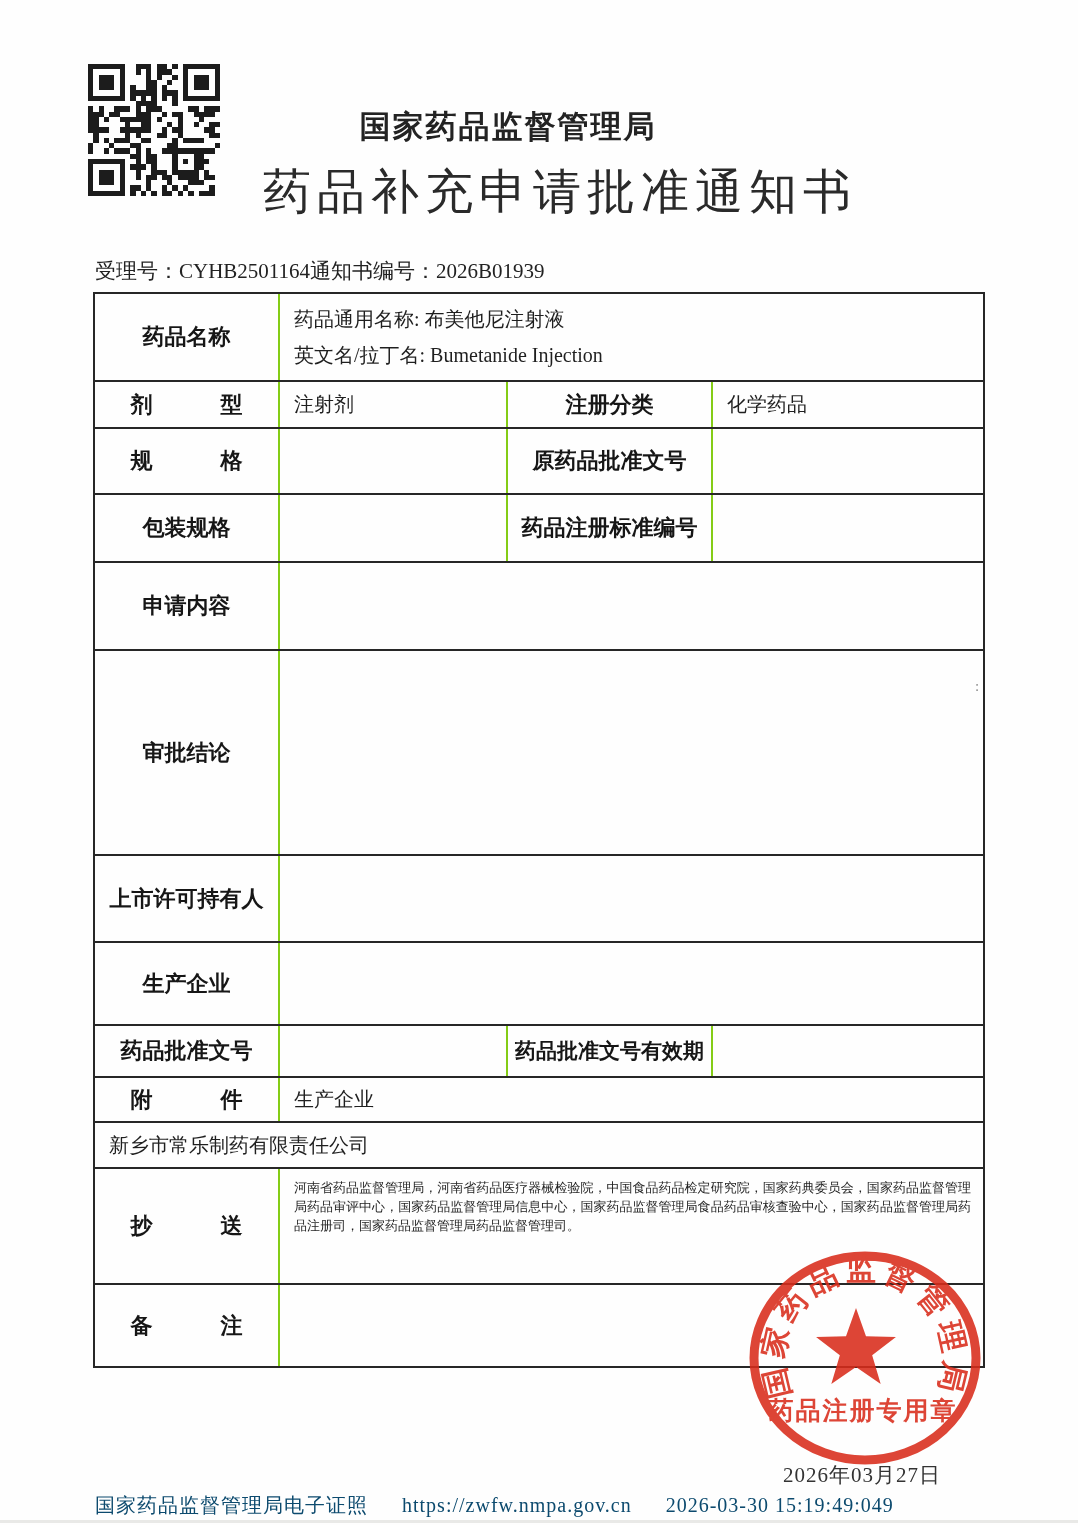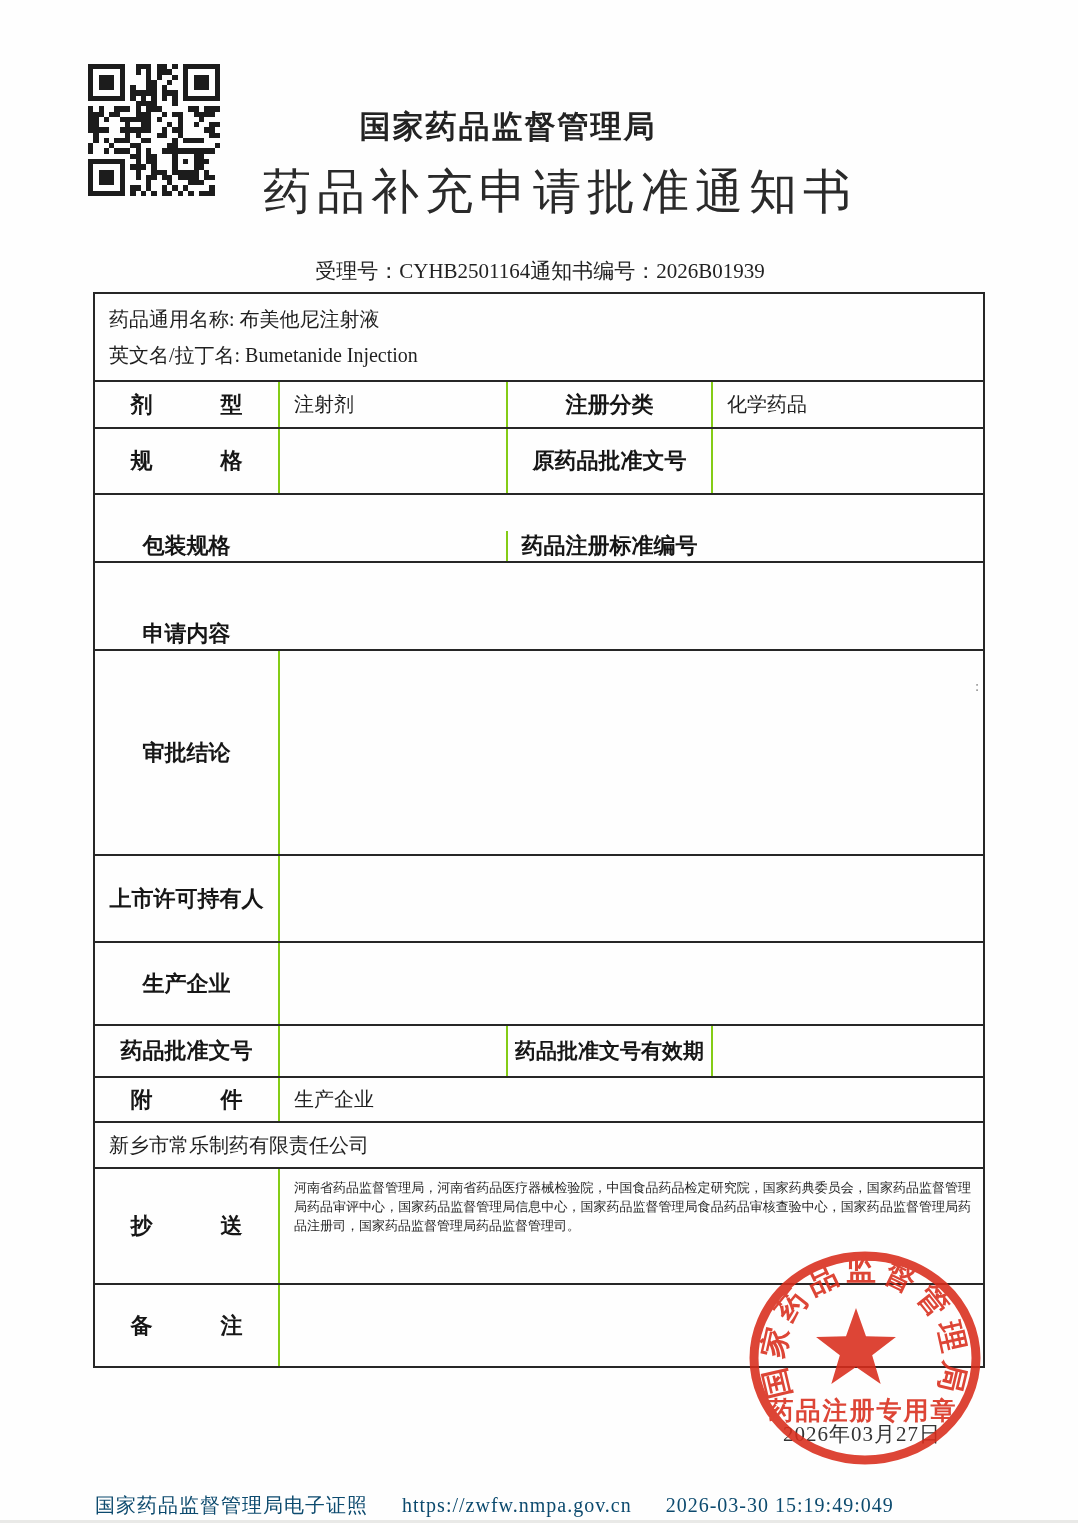--- a/index.html
+++ b/index.html
@@ -19,40 +19,40 @@
     font-family:"Liberation Sans","DejaVu Sans",sans-serif;
     font-weight:700;font-size:31px;letter-spacing:2px;color:#232323;
   }
   .doc-title{
     position:absolute;top:160px;left:0;width:1120px;
     text-align:center;
     font-size:48px;letter-spacing:6px;font-weight:400;color:#2a2a2a;
   }
   .acc-row{
     position:absolute;top:257px;left:95px;width:890px;
-    display:flex;justify-content:center;
+    display:flex;justify-content:flex-start;
     font-size:21px;color:#222;
   }
   
   .ftable{
     position:absolute;left:93px;top:292px;width:892px;
     border:2px solid #272727;box-sizing:border-box;
     background:transparent;
   }
   .trow{display:flex;border-top:2px solid #272727;}
   .trow:first-child{border-top:none;}
   .cell{border-left:2px solid #84cc16;box-sizing:border-box;min-width:0;}
   .cell:first-child{border-left:none;}
   .c1{width:183px;flex:none;}
   .c2{width:228px;flex:none;}
   .c3{width:205px;flex:none;}
   .c4{flex:1;}
   .cwide{flex:1;}
-  .r1{height:86px;} .r2{height:45px;} .r3{height:64px;} .r4{height:66px;align-items:flex-end;}
-  .r5{height:86px;align-items:flex-end;} .r6{height:203px;} .r7{height:85px;} .r8{height:81px;}
+  .r1{height:86px;} .r2{height:45px;} .r3{height:64px;} .r4{height:66px;}
+  .r5{height:86px;} .r6{height:203px;} .r7{height:85px;} .r8{height:81px;}
   .r9{height:50px;} .r10{height:43px;} .r11{height:44px;} .r12{height:114px;}
   .r13{height:81px;}
   .lab{
     display:flex;align-items:center;justify-content:center;
     font-weight:700;font-size:22px;color:#161616;
   }
   .lab .sp{
     display:inline-block;width:112px;
     text-align:justify;text-align-last:justify;
   }
@@ -64,21 +64,21 @@
   .val2{
     display:flex;flex-direction:column;justify-content:center;
     gap:9px;padding-left:14px;font-size:20px;color:#1f1f1f;
   }
   .valcc{
     display:block;padding:9px 12px 0 14px;
     font-size:13px;line-height:1.48;text-align:justify;color:#1f1f1f;
   }
   
   .stamp-date{
-    position:absolute;left:783px;top:1420px;
+    position:absolute;left:783px;top:1461px;
     font-size:21px;letter-spacing:1px;color:#333;
   }
   .stamp{position:absolute;left:744px;top:1240px;opacity:.88;}
   
   .footer{
     position:absolute;left:95px;top:1492px;width:940px;
     font-size:20px;color:#0c4a6e;letter-spacing:1px;
     white-space:nowrap;
   }
   .footer span{margin-right:34px;}
@@ -314,20 +314,21 @@
   <div class="doc-title">药品补充申请批准通知书</div>
 
   <div class="acc-row">
     <div><span>受理号：</span><span>CYHB2501164</span></div>
     <div><span>通知书编号：</span><span>2026B01939</span></div>
   </div>
 
   <div class="ftable">
 
     <div class="trow r1">
+      <div class="cell c1 lab">药品名称</div>
       <div class="cell cwide val2">
         <div>药品通用名称: 布美他尼注射液</div>
         <div>英文名/拉丁名: Bumetanide Injection</div>
       </div>
     </div>
 
     <div class="trow r2">
       <div class="cell c1 lab">
           <span class="sp">剂型</span>
         </div>

